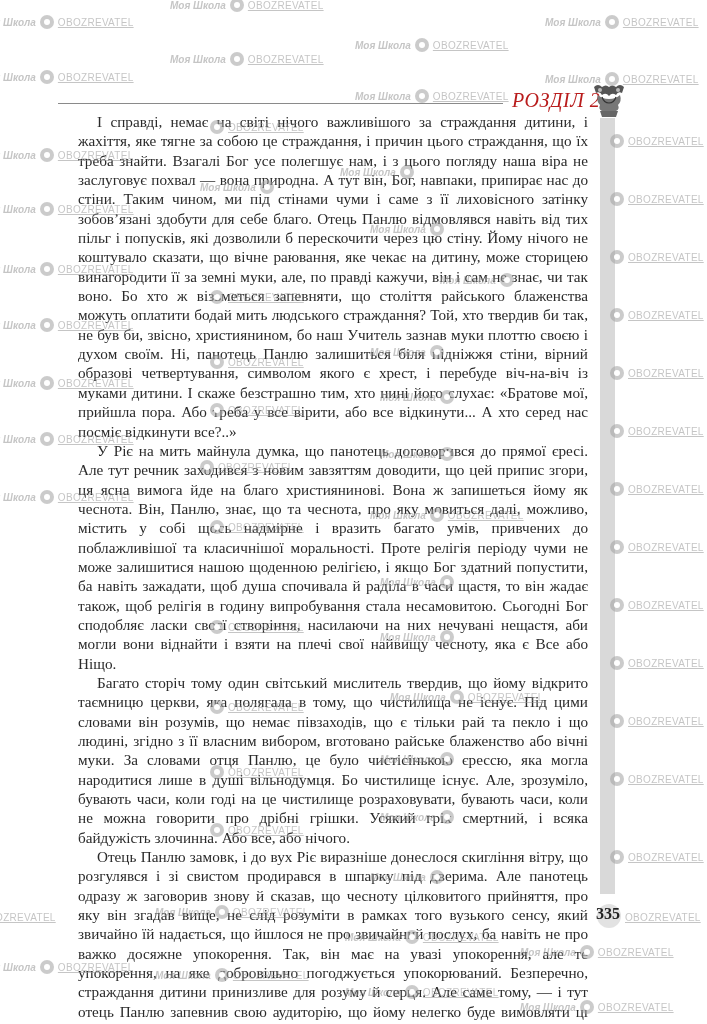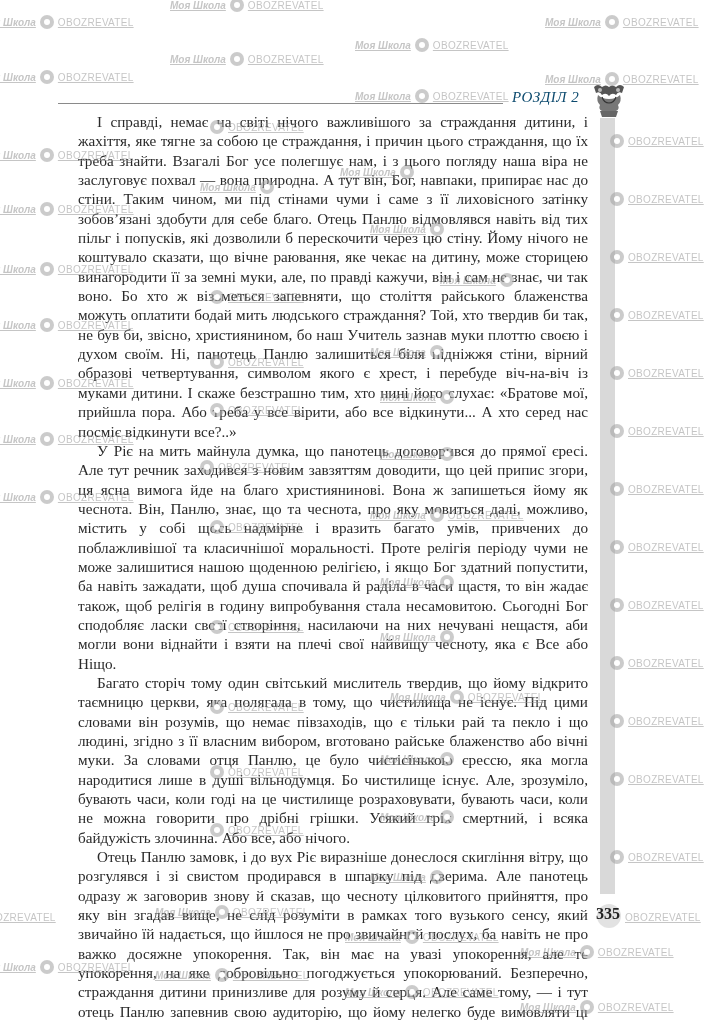--- a/index.html
+++ b/index.html
@@ -2,29 +2,29 @@
 <html><head>
   <meta charset="utf-8">
   <style>
     html, body { margin: 0; padding: 0; }
     body {
       width: 707px; height: 1024px; background: #ffffff; position: relative; overflow: hidden;
       font-family: "Liberation Serif", "DejaVu Serif", serif; color: #2a2a2a;
     }
     .page { position: absolute; left: 0; top: 0; width: 707px; height: 1024px; }
     .header-rule { position: absolute; left: 58px; top: 103px; width: 445px; height: 1px; background: #8a8a8a; }
-    .chapter { position: absolute; left: 512px; top: 89px; font-style: italic; font-size: 15px; color: #0c4a6e; letter-spacing: 0.5px; }
+    .chapter { position: absolute; left: 512px; top: 89px; font-style: italic; font-size: 20px; color: #b91c1c; letter-spacing: 0.5px; }
     .capital { position: absolute; left: 592px; top: 83px; width: 34px; height: 36px; }
     .column-bar { position: absolute; left: 600px; top: 118px; width: 15px; height: 776px; background: #d9d9d9; }
     .text { position: absolute; left: 78px; top: 112px; width: 510px; font-size: 15.2px; line-height: 19.35px; text-align: justify; }
     .text p { margin: 0; text-indent: 19px; hyphens: manual; }
     .page-number { position: absolute; left: 596px; top: 905px; font-size: 16px; font-weight: bold; color: #1f1f1f; font-family: Liberation Serif, serif; }
     .page-number-bg { position: absolute; left: 597px; top: 904px; width: 24px; height: 24px; border-radius: 50%; background: #cfcfcf; opacity: 0.6; }
     .wm { position: absolute; font-family: "Liberation Sans", "DejaVu Sans", sans-serif; font-size: 10px; color: rgba(150,150,150,0.55); white-space: nowrap; display: flex; align-items: center; gap: 4px; pointer-events: none; }
-    .wm .ms { font-style: italic; font-weight: bold; text-decoration: underline; }
+    .wm .ms { font-style: italic; font-weight: bold; }
     .wm .logo { width: 14px; height: 14px; border-radius: 50%; background: rgba(160,160,160,0.55); display: inline-block; position: relative; }
     .wm .logo::after { content: ""; position: absolute; left: 4px; top: 4px; width: 6px; height: 6px; border-radius: 50%; background: #fff; }
     .wm .oz { letter-spacing: 0.3px; text-decoration: underline; }
   </style>
 </head>
 <body>
 
 <div class="page">
 
   <div class="header-rule"></div>

